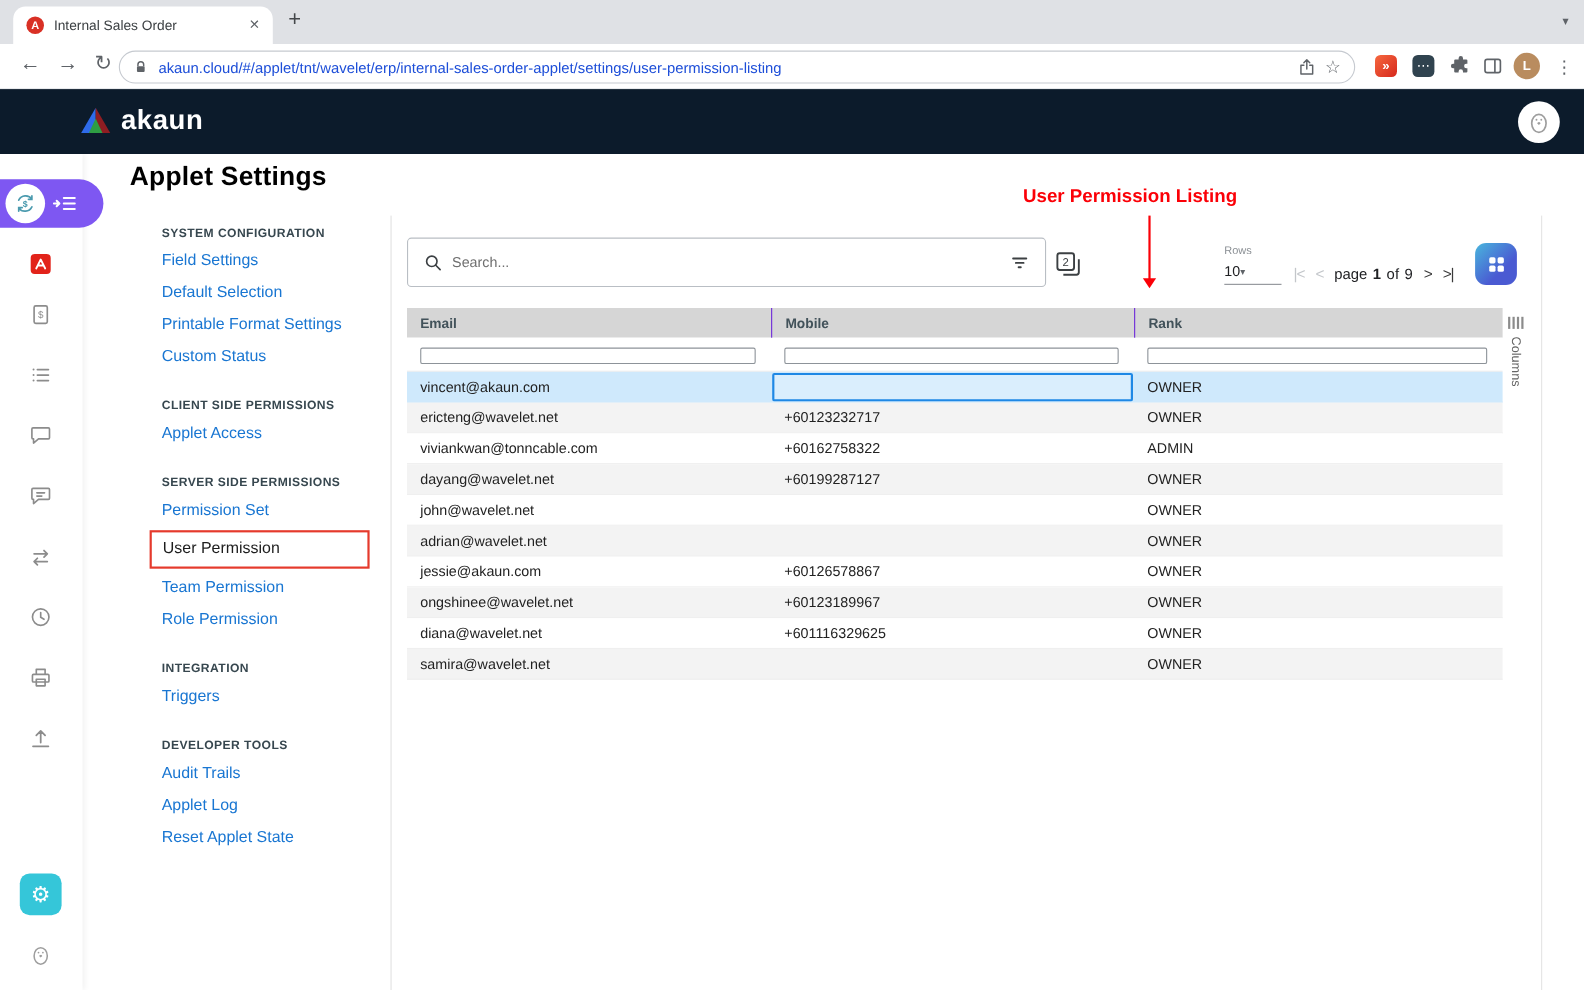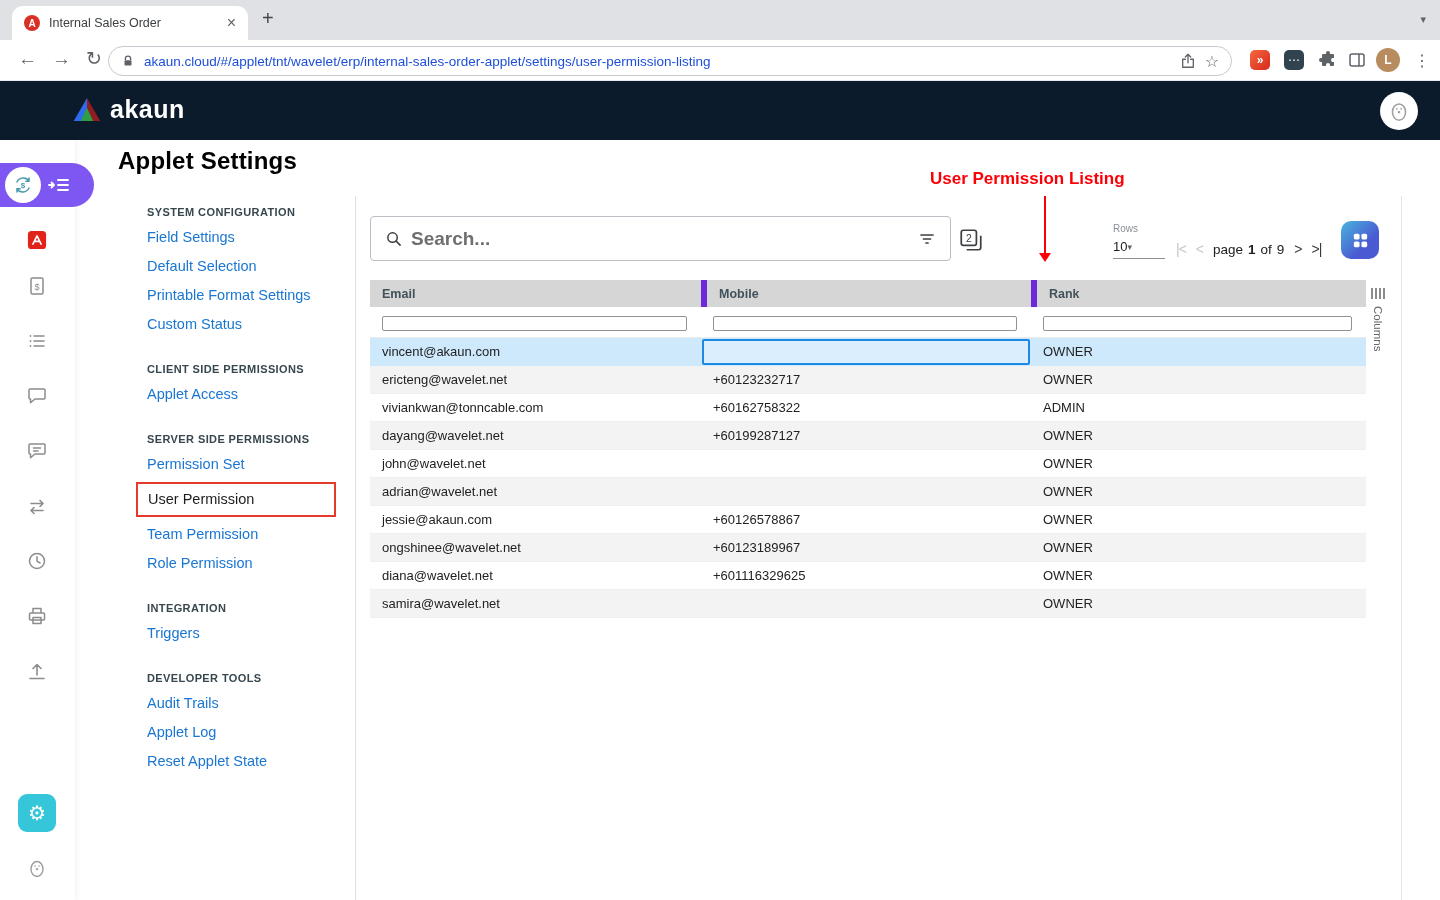--- a/index.html
+++ b/index.html
@@ -51,39 +51,39 @@
   .nav-item{font-size:14.5px;color:#1976d2;padding:5px 0;line-height:19px;cursor:pointer;}
   .nav-item.active{color:#1d1d1d;border:2px solid #e53a2c;width:200px;margin-left:-11px;padding:6px 10px;margin-top:3px;margin-bottom:3px;}
 
   
   .annotation{position:absolute;left:930px;top:169px;width:240px;font-size:17px;font-weight:700;color:#fb0007;}
   .arrow-line{position:absolute;left:1044px;top:196px;width:2px;height:58px;background:#fb0007;}
   .arrow-head{position:absolute;left:1039px;top:253px;width:0;height:0;border-left:6px solid transparent;border-right:6px solid transparent;border-top:9px solid #fb0007;}
 
   
   .search-box{position:absolute;left:370px;top:216px;width:581px;height:45px;border:1px solid #b9bec4;border-radius:4px;background:#fff;display:flex;align-items:center;padding:0 14px;gap:9px;}
-  .search-input{flex:1;border:none;outline:none;font-size:19px;color:#0f766e;background:transparent;font-weight:bold;}
+  .search-input{flex:1;border:none;outline:none;font-size:13px;color:#0f766e;background:transparent;}
   .search-input::placeholder{color:#6f6f6f;}
   .copy-btn{position:absolute;left:958px;top:227px;width:26px;height:26px;cursor:pointer;}
   .rows-label{position:absolute;left:1113px;top:223px;font-size:10px;color:#8a8f94;}
   .rows-select{position:absolute;left:1113px;top:239px;width:52px;border-bottom:1px solid #8d9196;display:flex;justify-content:flex-start;align-items:center;padding-bottom:4px;font-size:13px;color:#202124;cursor:pointer;}
   .caret{font-size:9px;color:#5f6368;}
   .pager{position:absolute;left:1176px;top:241px;display:flex;align-items:center;gap:10px;font-size:13.5px;color:#202124;}
   .pg-btn{font-size:14px;letter-spacing:-1px;cursor:pointer;}
   .pg-disabled{color:#c3c6ca;}
   .pg-active{color:#3a3a3a;}
   .page-text{display:inline-flex;gap:5px;align-items:flex-start;}
   .page-text b{font-weight:700;}
   .grid-btn{position:absolute;left:1341px;top:221px;width:38px;height:38px;border-radius:10px;background:linear-gradient(135deg,#49b6dd 0%,#4a5ad2 65%);display:flex;align-items:center;justify-content:center;cursor:pointer;}
 
   
   .table{position:absolute;left:370px;top:280px;width:996px;}
   .thead{display:flex;height:27px;background:#d6d6d6;align-items:stretch;}
   .th{display:flex;align-items:center;padding-left:12px;font-size:12.5px;font-weight:700;color:#42525a;cursor:pointer;}
-  .th + .th{border-left:6px solid #6d28d9;}
+  .th + .th{border-left:1px solid #6d28d9;}
   .col-email{width:331px;}
   .col-mobile{width:330px;}
   .col-rank{width:335px;}
   .filter-row{display:flex;height:31px;background:#fff;align-items:center;border-bottom:1px solid #ececec;}
   .filter-cell{padding:0 14px 0 12px;}
   .filter-cell input{width:100%;height:15px;border:1px solid #8d9399;border-radius:2px;outline:none;padding:0 4px;font-size:11px;color:#333;}
   .trow{display:flex;height:28px;align-items:center;font-size:13px;color:#222;background:#fff;border-bottom:1px solid #efefef;cursor:pointer;}
   .trow.striped{background:#f3f3f3;}
   .trow.selected{background:#cfe9fc;border-bottom-color:#cfe9fc;}
   .td{padding-left:12px;display:flex;align-items:center;height:100%;overflow:hidden;}

